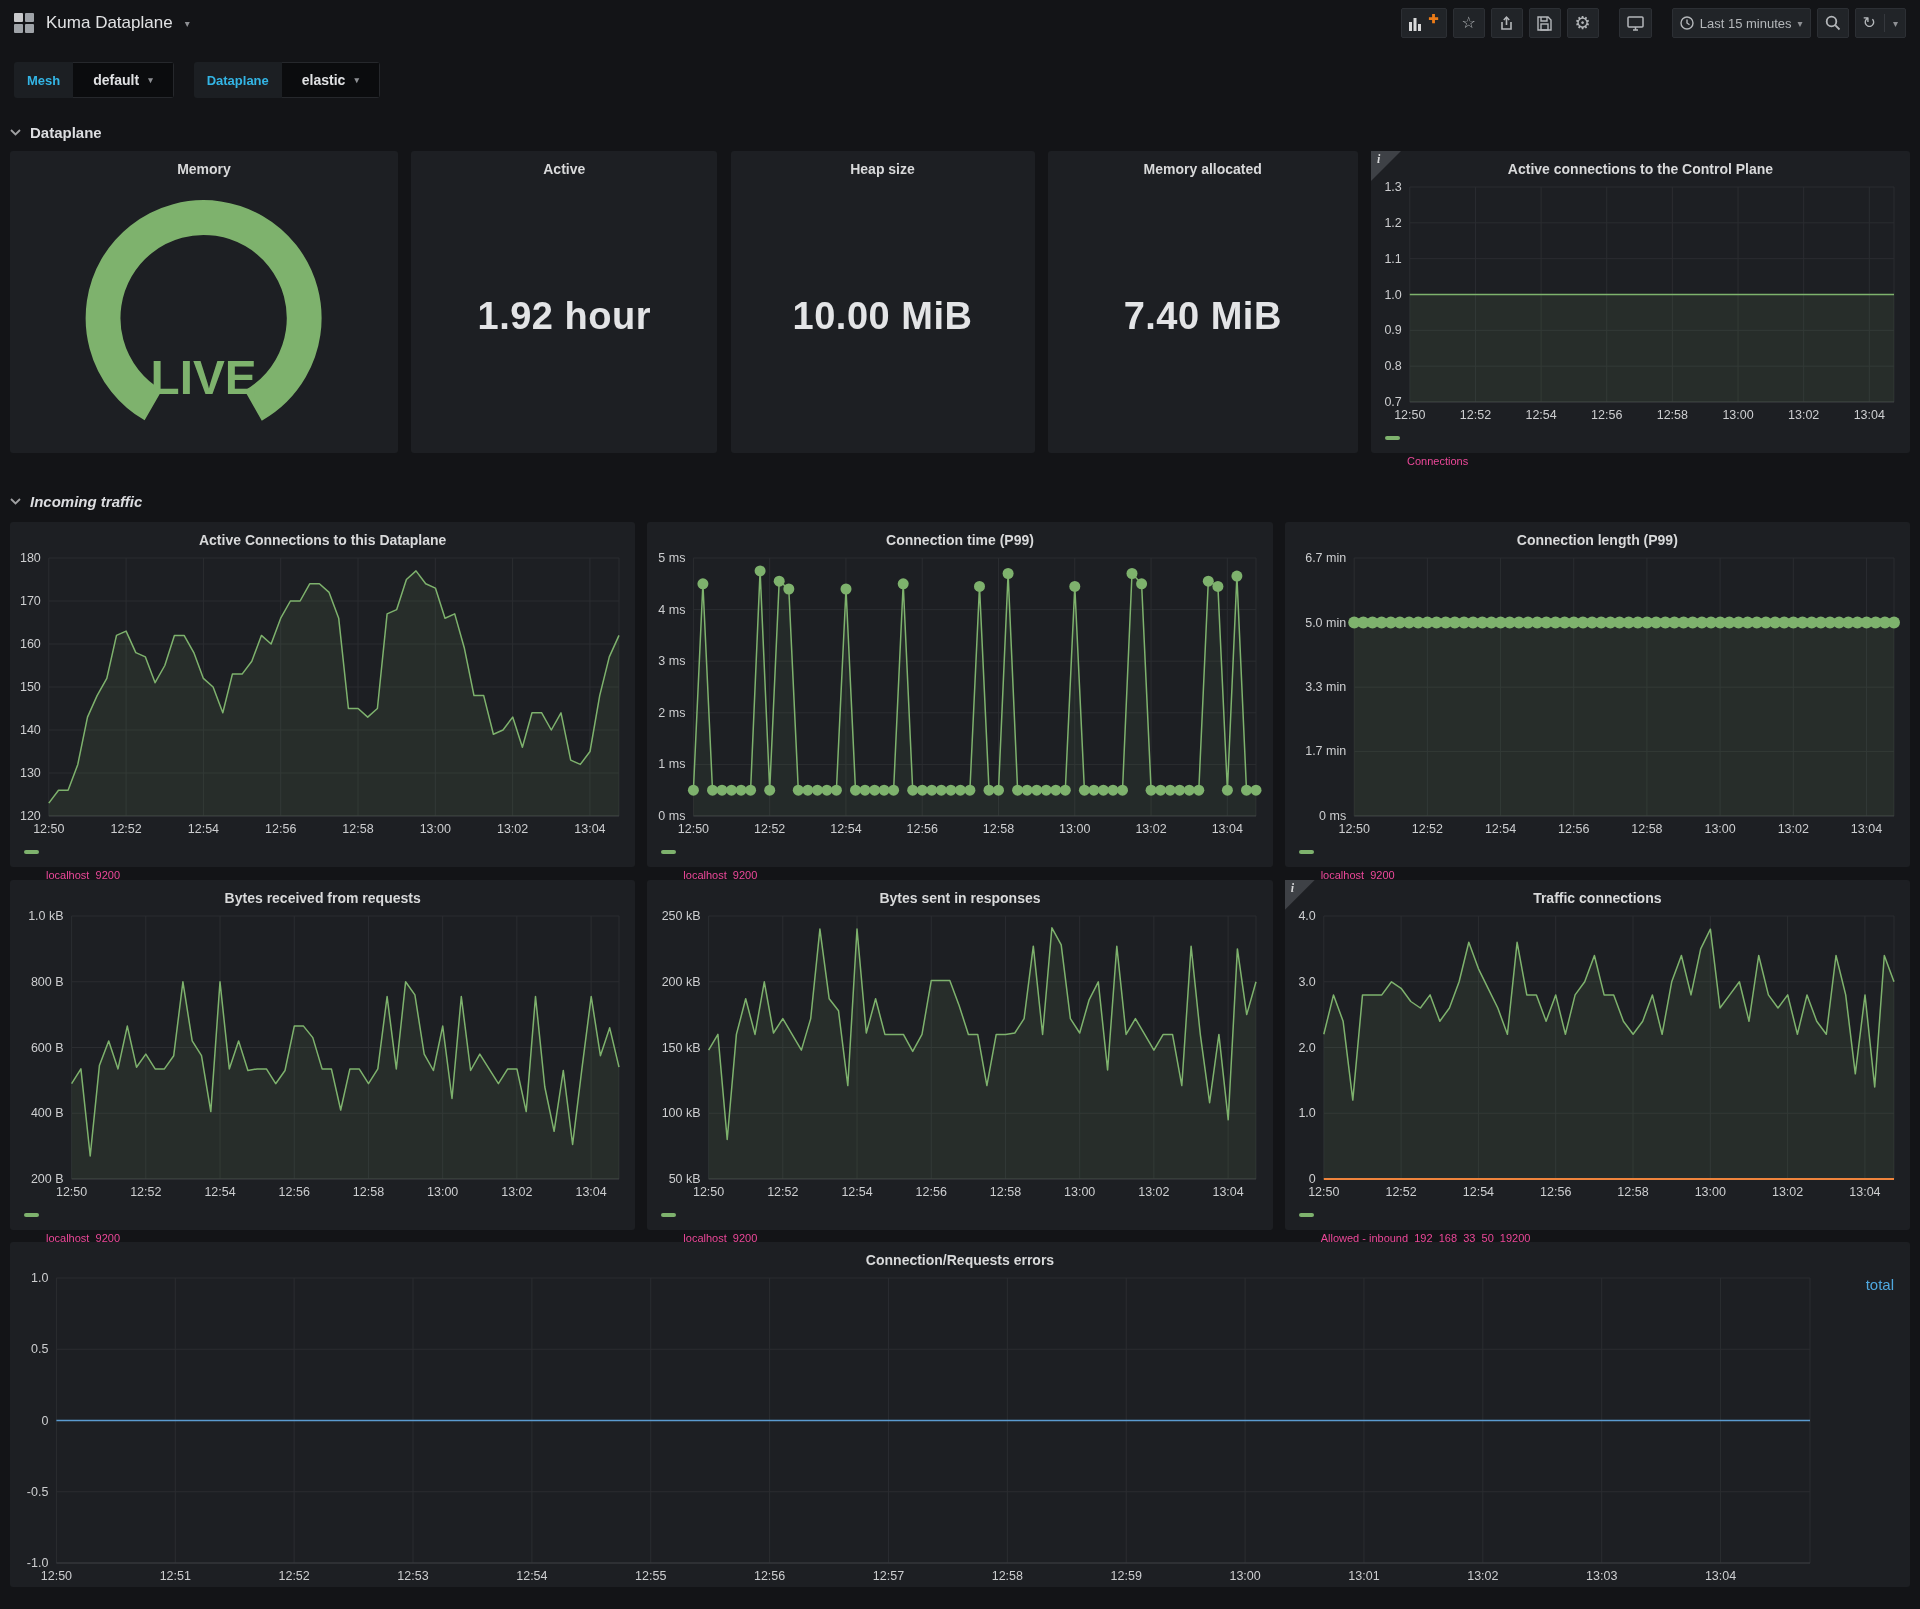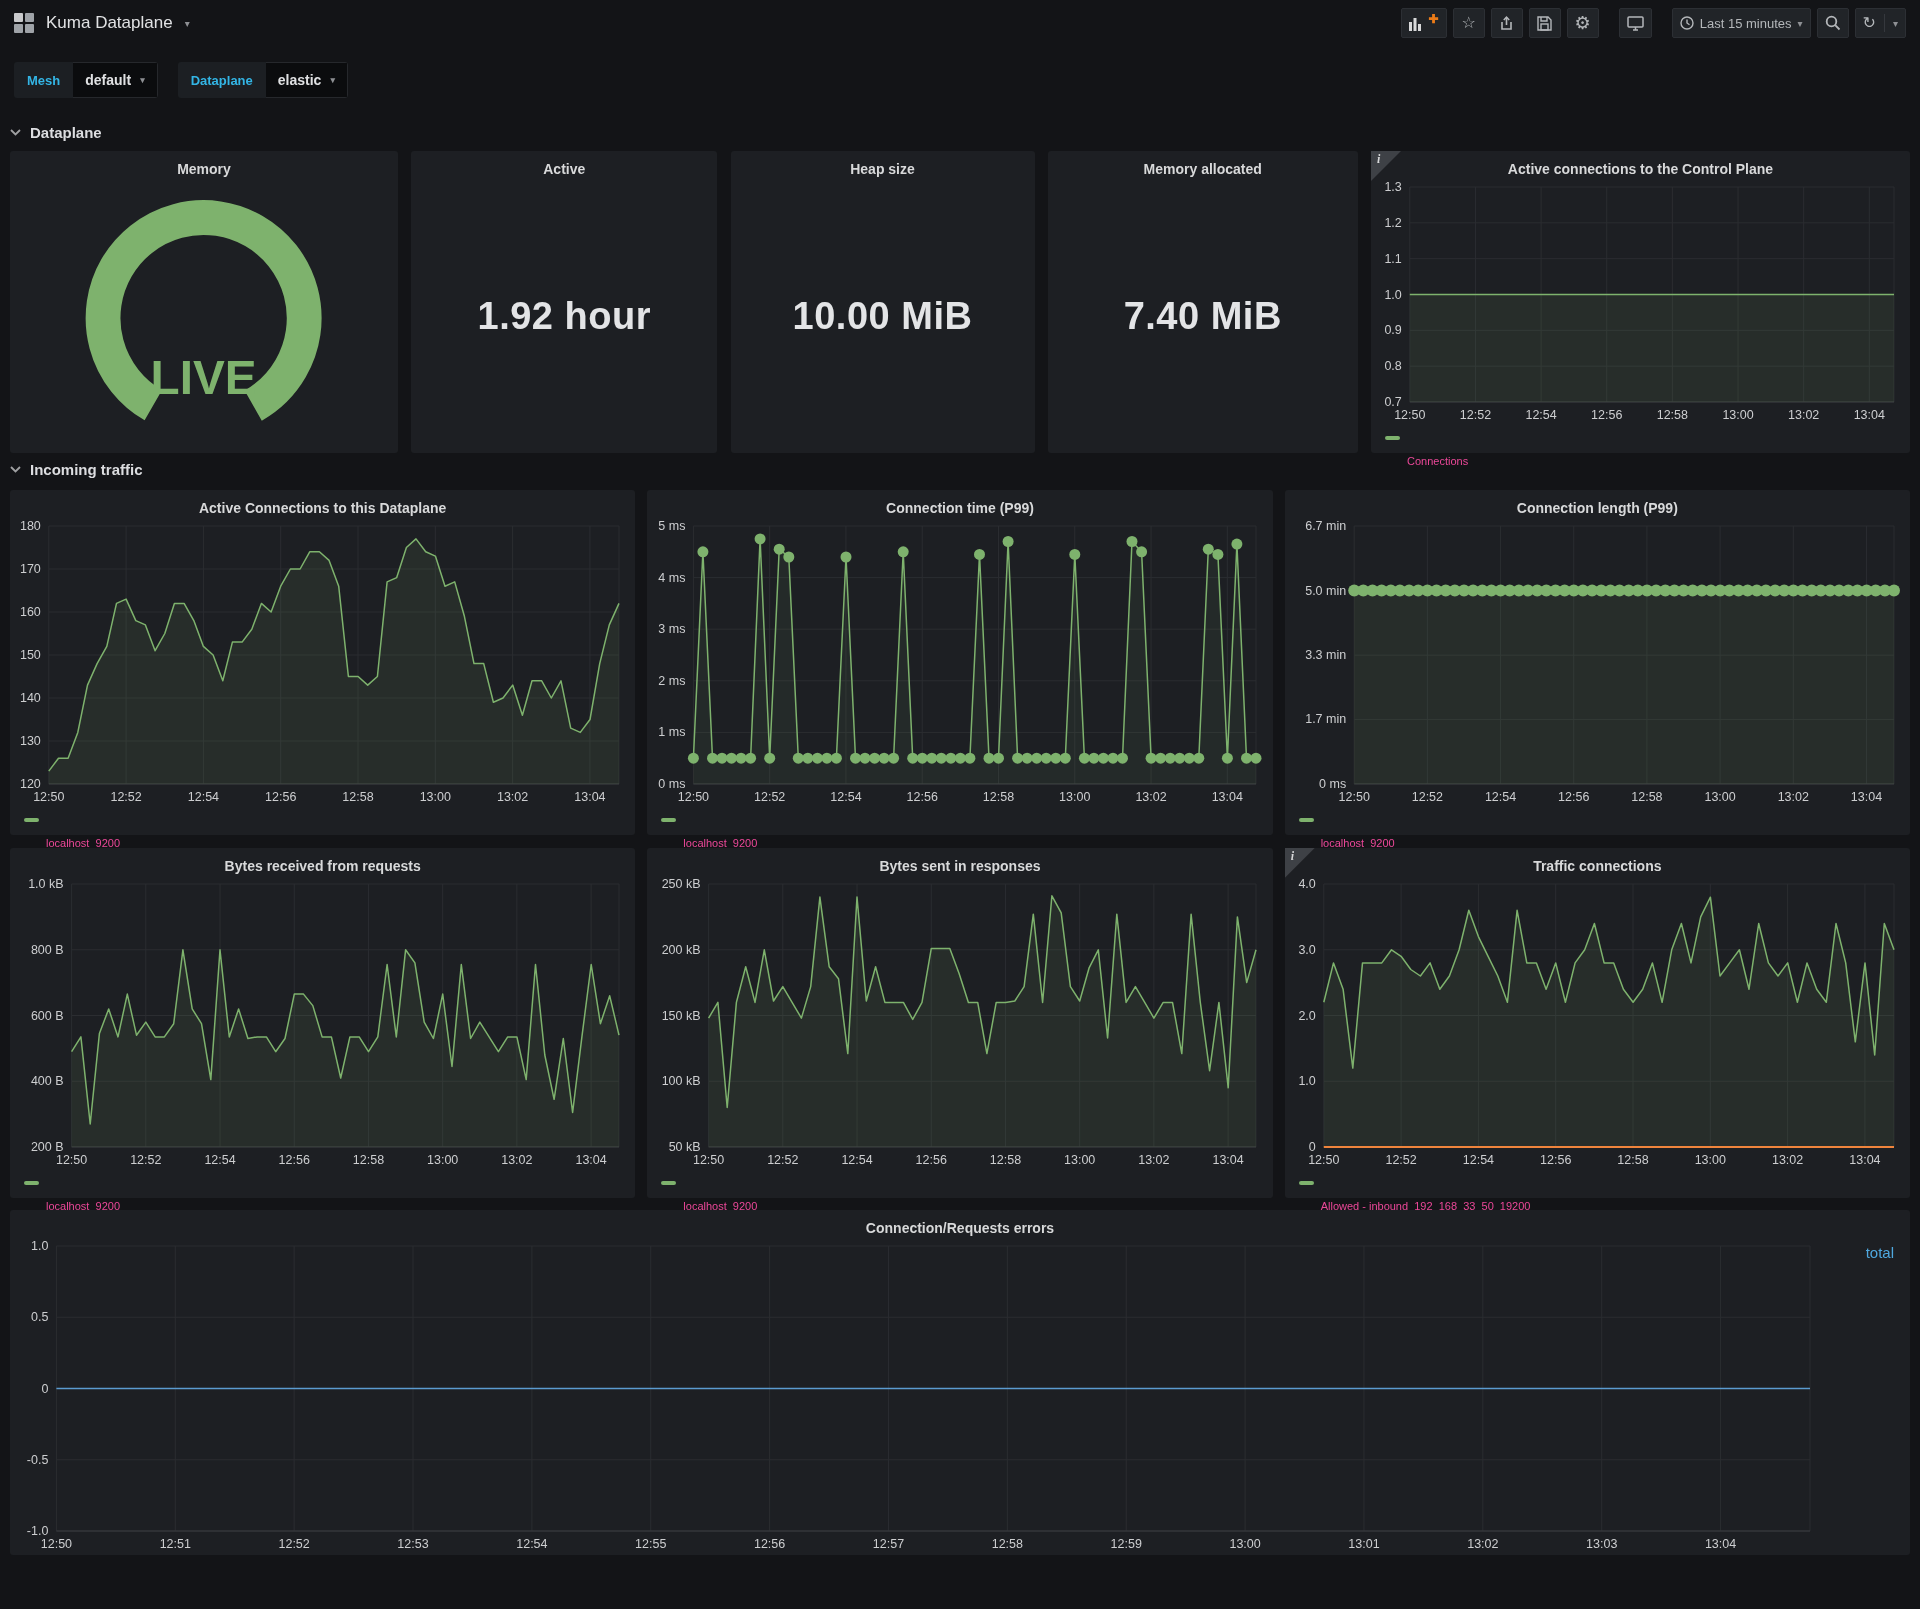--- a/index.html
+++ b/index.html
@@ -23,26 +23,26 @@
   .glyph { font-size:16px; line-height:1; }
   .plus-orange { color:#eb7b18; font-weight:bold; font-size:12px; margin-left:-3px; margin-top:-8px; }
   .split-divider { width:1px; height:18px; background:#35383d; margin:0 2px; }
 
   
   .vars { display:flex; gap:20px; margin:16px 14px 0;align-items:center; }
   .var-box { display:flex; height:36px; border-radius:3px; overflow:hidden; }
   .var-label { background:#1c1f23; color:#33b5e5; font-size:13px; font-weight:bold;
     display:flex; align-items:center; padding:0 13px; }
   .var-value { background:#0b0c0e; border:1px solid #26282c; border-left:none; color:#e0e1e3;
-    font-size:14px; font-weight:bold; display:flex; align-items:center; gap:9px; padding:0 12px; cursor:pointer; }
+    font-size:14px; font-weight:bold; display:flex; align-items:center; gap:9px; padding:0 20px; cursor:pointer; }
   .var-value .caret { font-size:9px; }
 
   
   .row-header { display:flex; align-items:center; gap:9px; padding-left:10px; margin:26px 0 10px; cursor:pointer; }
-  .row-header.second { margin:8px 0 12px; }
+  .row-header.second { margin:40px 0 12px;font-style:italic; }
   .row-header span { font-size:15px; font-weight:bold; color:#dcdde0; }
 
   
   .panel-row { display:flex; justify-content:space-between; padding:0 10px; }
   .panel-row.thirds { gap:12px; }
   .panel-row.thirds .panel { flex:1 1 0; }
   .panel { background:#1d1f23; border-radius:3px; position:relative; display:flex; flex-direction:column; }
   .panel-title { flex:none; text-align:center; font-size:14px; font-weight:bold; color:#d8d9da;
     padding:10px 0 2px; cursor:pointer; }
   .chart-area { flex:1 1 auto; min-height:0; }

